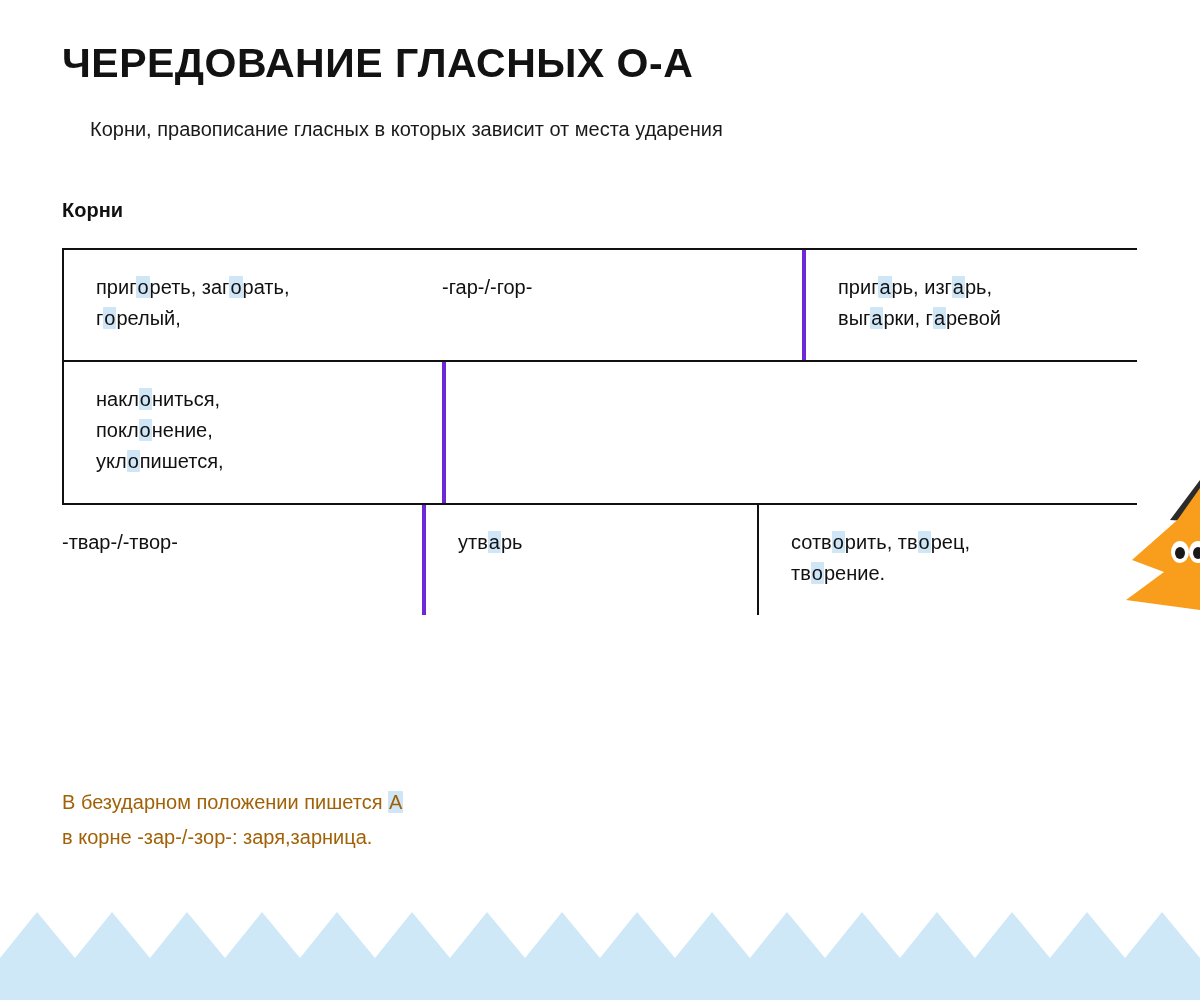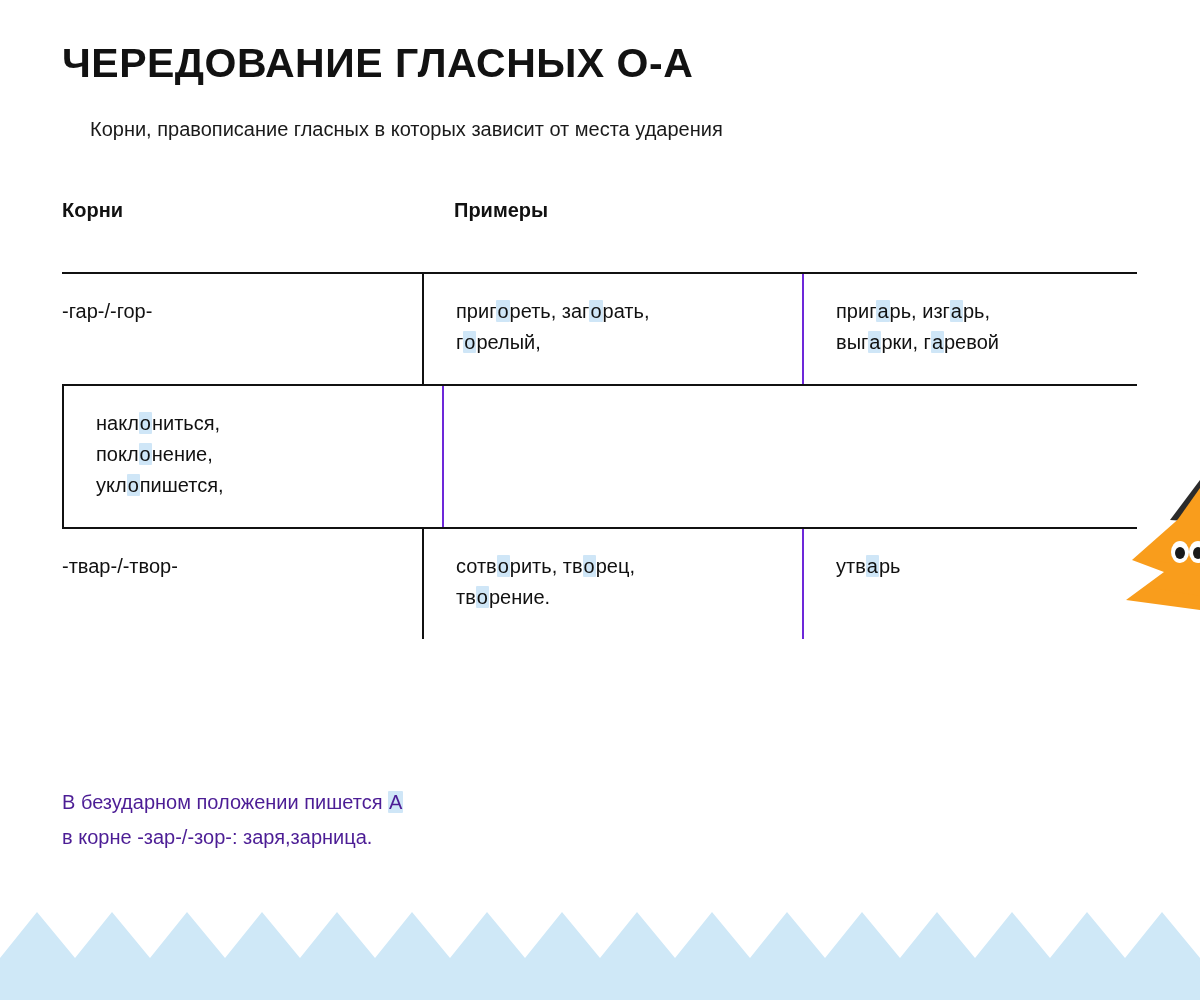--- a/index.html
+++ b/index.html
@@ -48,32 +48,32 @@
     top: 193px;
     width: 1075px;
   }
   .trow {
     display: flex;
     align-items: stretch;
   }
   .thead .tcell {
     font-size: 20px;
     font-weight: 700;
-    padding-bottom: 46px;
+    padding-bottom: 22px;
     padding-top: 2px;
   }
   .tcell {
     font-size: 20px;
     font-weight: 400;
     line-height: 1.55;
     padding: 22px 0 26px 0;
   }
   .c0 { width: 360px; padding-left: 0px; }
   .c1 { width: 380px; padding-left: 32px; border-left: 2px solid #111; }
-  .c2 { width: 335px; padding-left: 32px; border-left: 2px solid #6d28d9; }
+  .c2 { width: 335px; padding-left: 32px; border-left: 4px solid #6d28d9; }
   .thead .c1, .thead .c2 { border-left: none; }
   .rule {
     height: 2px;
     background: #111111;
     width: 1075px;
   }
   
 
   .hl {
     background: #cfe6f7;
@@ -81,21 +81,21 @@
     border-radius: 1px;
   }
 
   
   .note {
     position: absolute;
     left: 62px;
     top: 785px;
     font-size: 20px;
     line-height: 1.75;
-    color: #4c1d95;
+    color: #a16207;
   }
 
   
   .fox {
     position: absolute;
     right: 0;
     top: 460px;
     width: 80px;
     height: 200px;
   }
@@ -114,55 +114,54 @@
 
 <div class="page">
 
   <div class="title">ЧЕРЕДОВАНИЕ ГЛАСНЫХ О-А</div>
   <div class="subtitle">Корни, правописание гласных в которых зависит от места ударения</div>
 
   <div class="table">
 
     <div class="trow thead">
       <div class="tcell c0">Корни</div>
-      <div class="tcell c1">Примеры</div>
     </div>
     <div class="rule"></div>
 
     <div class="trow">
-      <div class="tcell c0">-гар-/-гор-</div>
       <div class="tcell c1">
         <span>приг</span><span class="hl">о</span><span>реть, заг</span><span class="hl">о</span><span>рать,</span><br>
         <span>г</span><span class="hl">о</span><span>релый,</span>
       </div>
+      <div class="tcell c0">-гар-/-гор-</div>
       <div class="tcell c2">
         <span>приг</span><span class="hl">а</span><span>рь, изг</span><span class="hl">а</span><span>рь,</span><br>
         <span>выг</span><span class="hl">а</span><span>рки, г</span><span class="hl">а</span><span>ревой</span>
       </div>
     </div>
     <div class="rule"></div>
 
     <div class="trow">
       <div class="tcell c1">
         <span>накл</span><span class="hl">о</span><span>ниться,</span><br>
         <span>покл</span><span class="hl">о</span><span>нение,</span><br>
         <span>укл</span><span class="hl">о</span><span>пишется,</span>
       </div>
       <div class="tcell c2"></div>
     </div>
     <div class="rule"></div>
 
     <div class="trow">
       <div class="tcell c0">-твар-/-твор-</div>
+      <div class="tcell c2">
+        <span>утв</span><span class="hl">а</span><span>рь</span>
+      </div>
       <div class="tcell c1">
         <span>сотв</span><span class="hl">о</span><span>рить, тв</span><span class="hl">о</span><span>рец,</span><br>
         <span>тв</span><span class="hl">о</span><span>рение.</span>
-      </div>
-      <div class="tcell c2">
-        <span>утв</span><span class="hl">а</span><span>рь</span>
       </div>
     </div>
   </div>
 
   <div class="note">
     <span>В безударном положении пишется </span><span class="hl">А</span><br>
     <span>в корне -зар-/-зор-: заря,зарница.</span>
   </div>
 
   <svg class="fox" viewBox="0 0 80 200">

